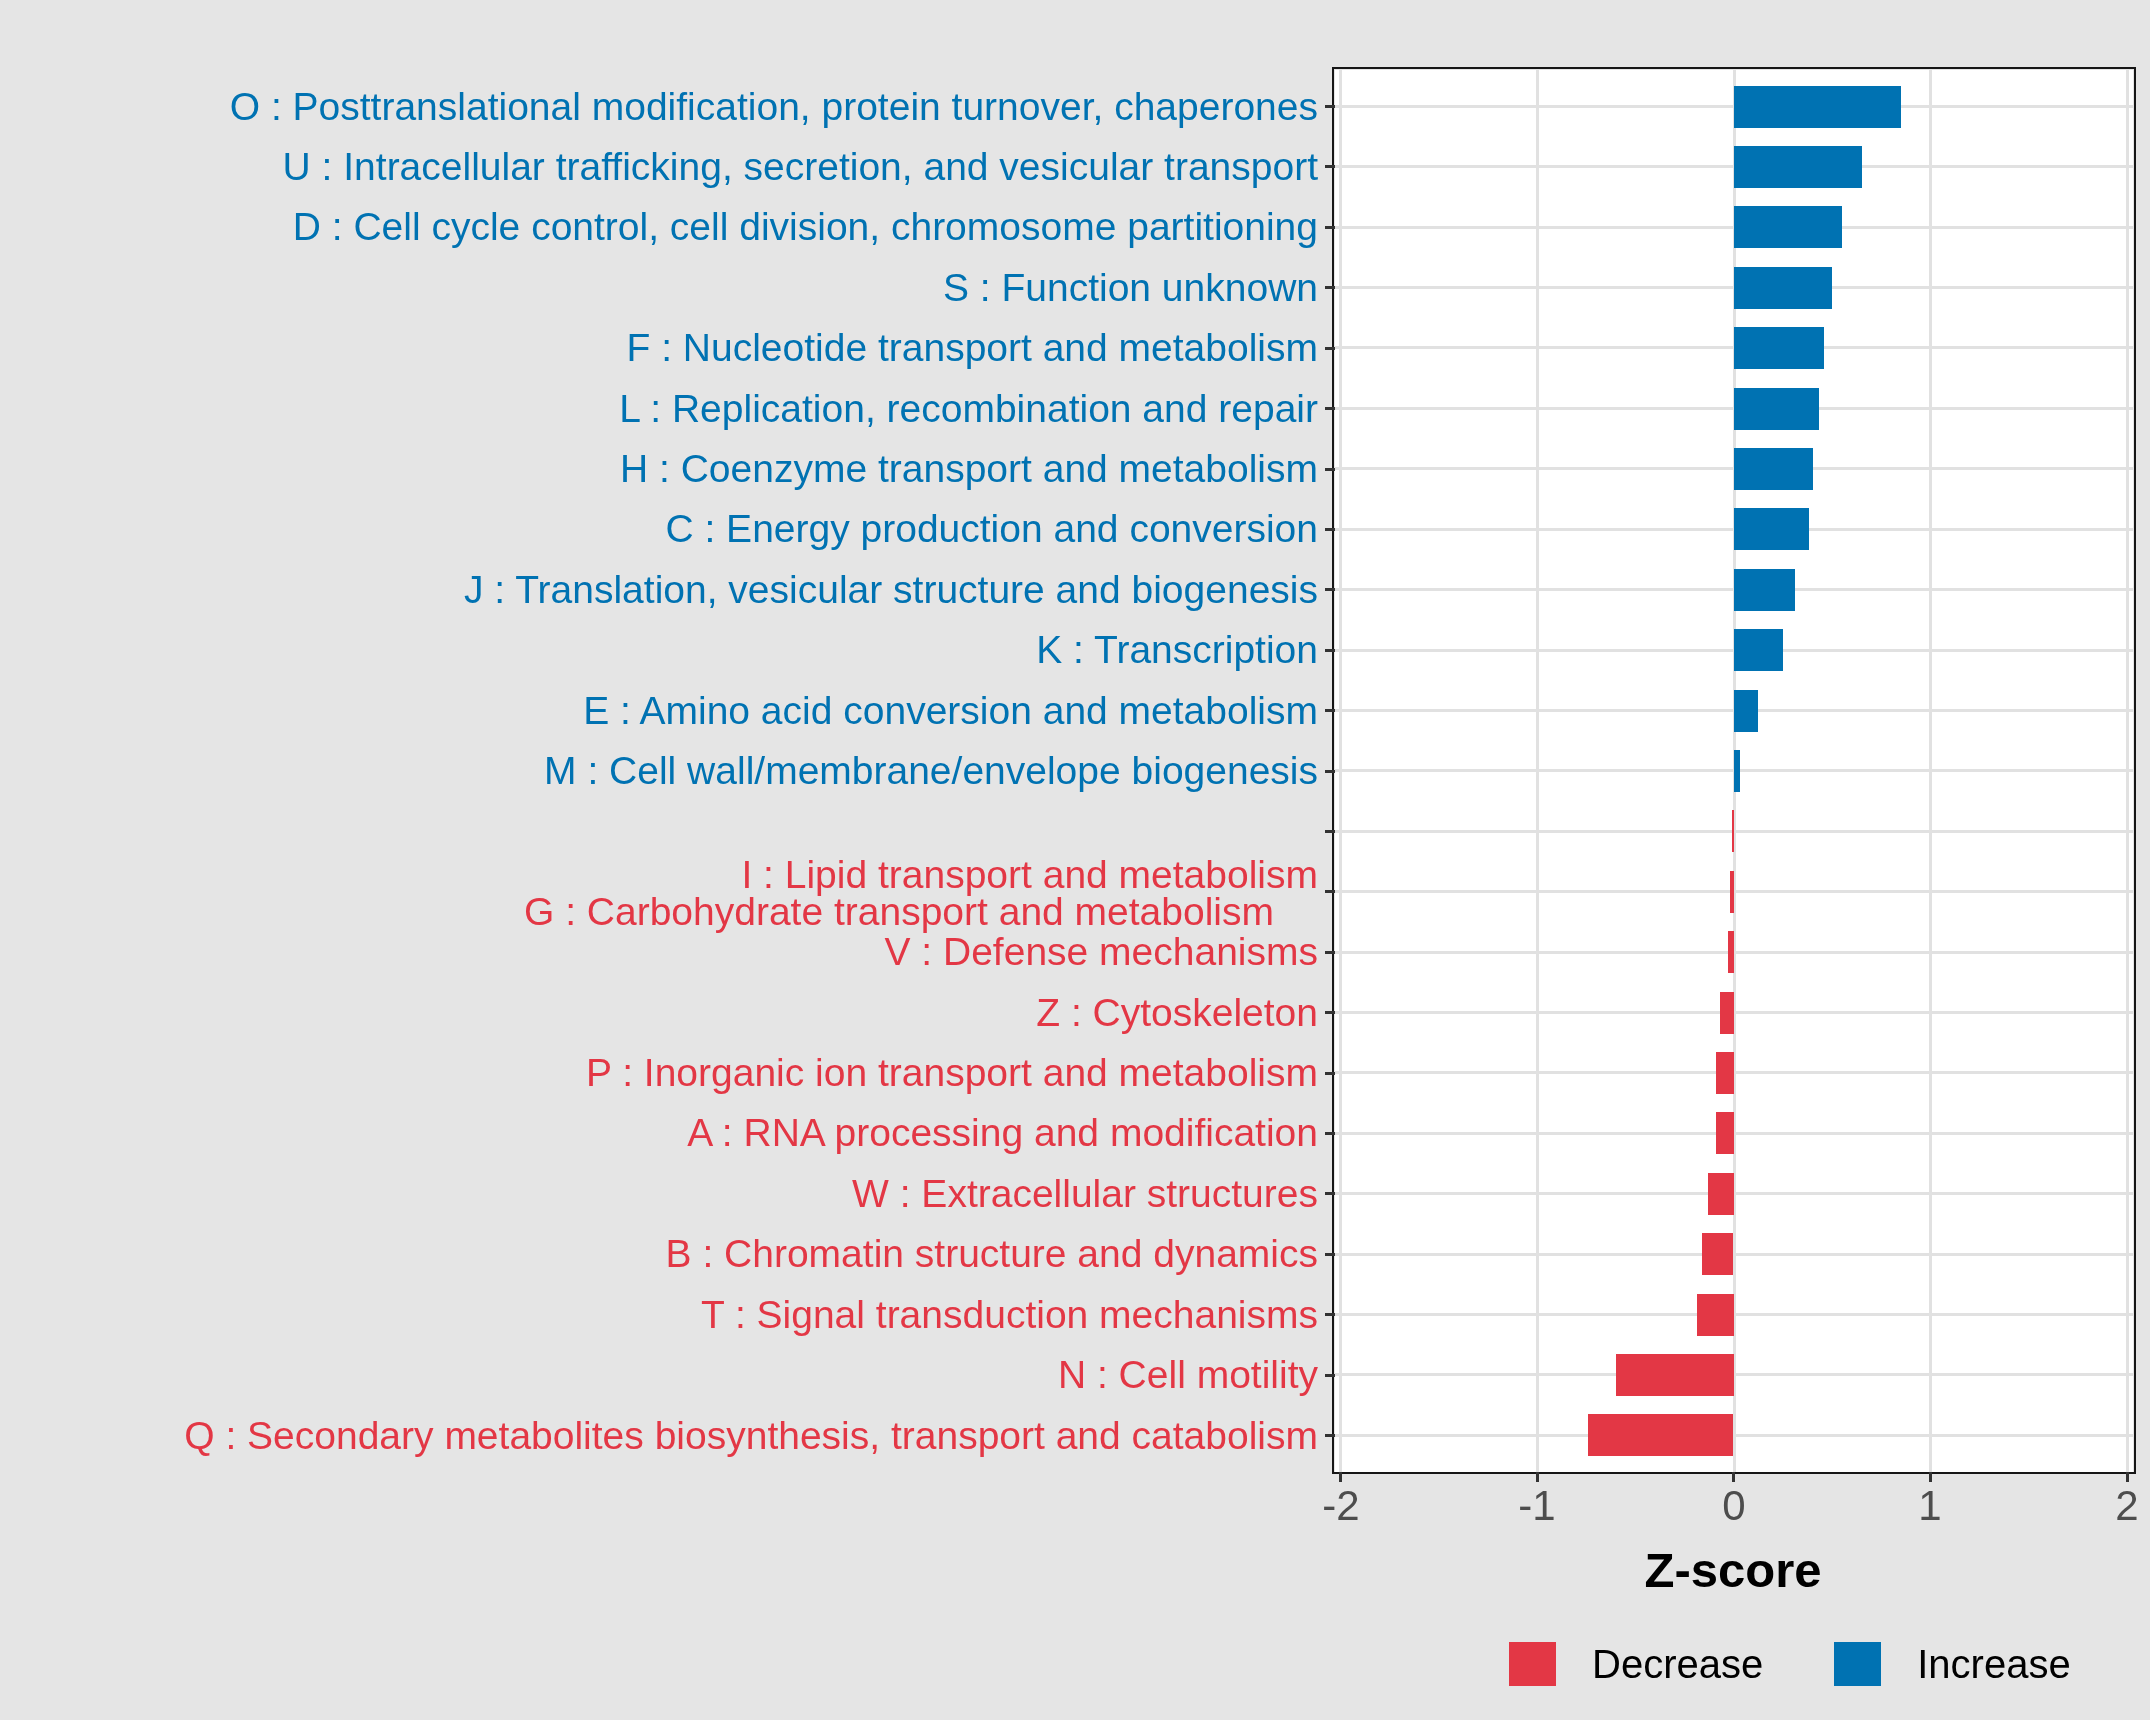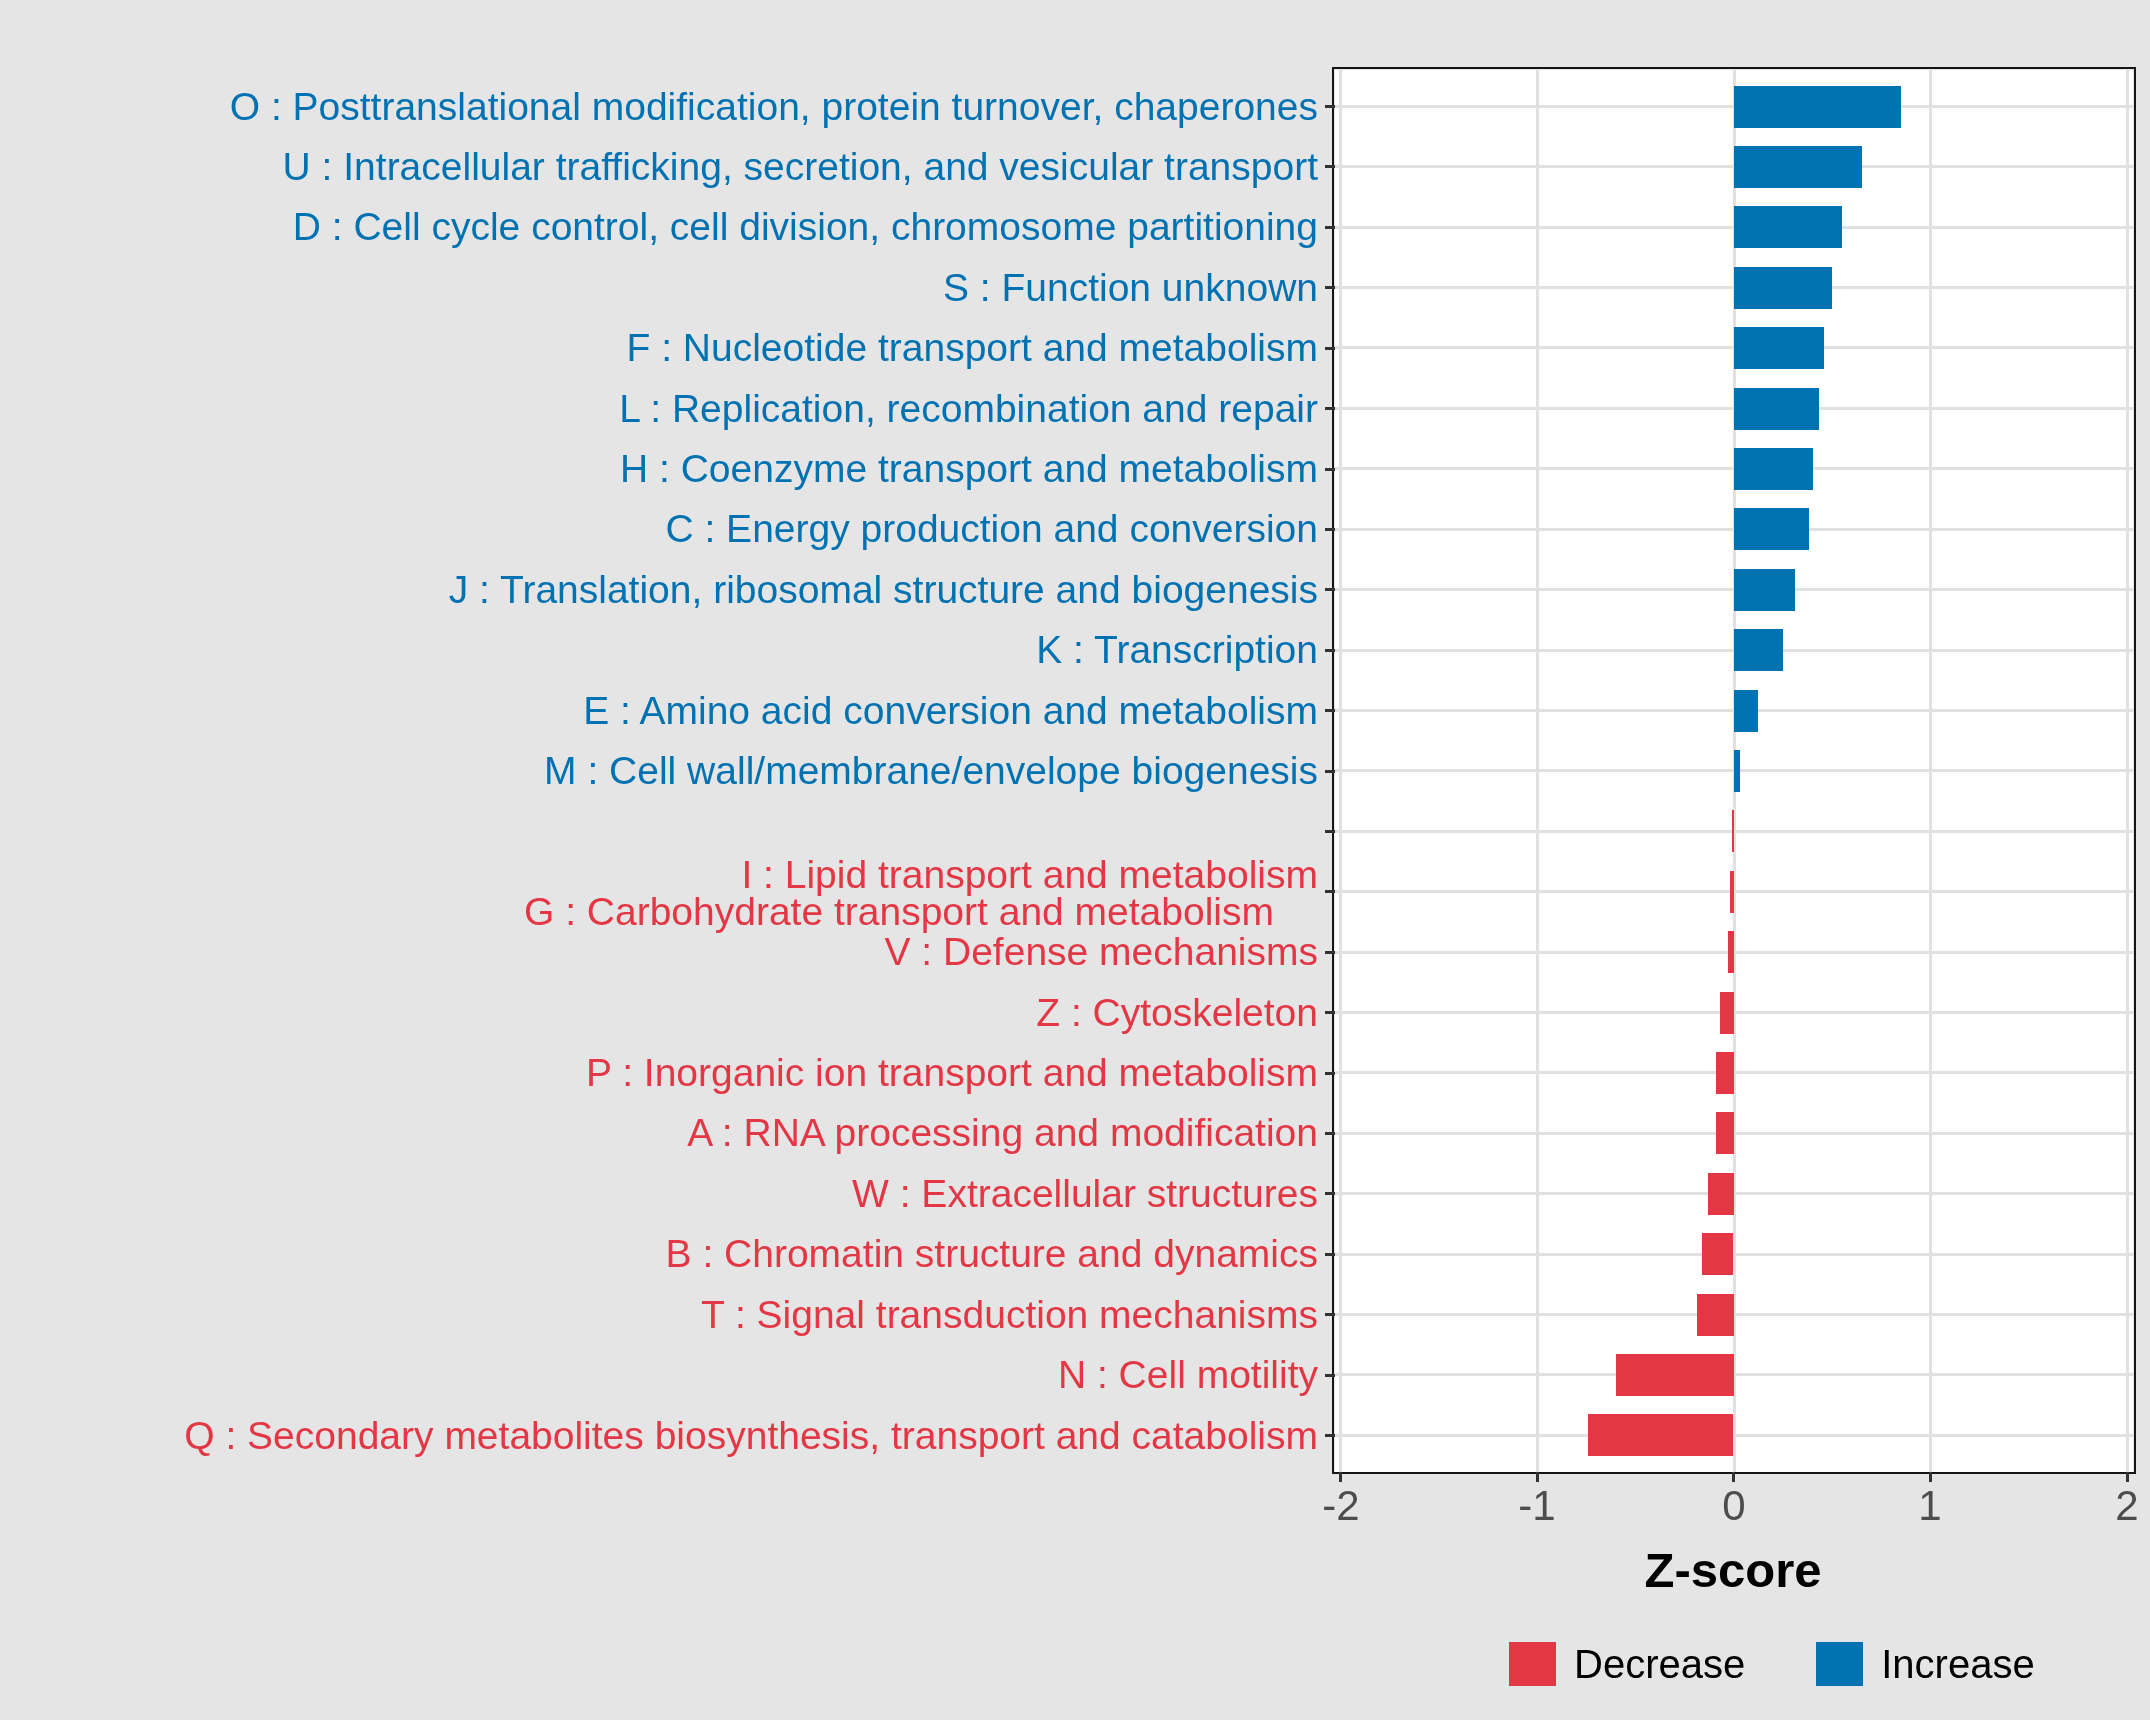--- a/index.html
+++ b/index.html
@@ -12,21 +12,21 @@
   .gridline-h{position:absolute;left:0;width:100%;height:2.9px;background:#E1E1E1;}
   .bar{position:absolute;height:42px;}
   .cat-label{position:absolute;transform:translateY(-52%);font-size:39px;white-space:nowrap;
              text-align:right;line-height:1;}
   .ytick{position:absolute;width:10px;height:2.9px;background:#333333;}
   .xtick{position:absolute;width:2.9px;height:10px;background:#333333;}
   .xtick-label{position:absolute;transform:translateX(-50%);font-size:42px;color:#4D4D4D;line-height:1;}
   .axis-title{position:absolute;left:1733px;top:1546px;transform:translateX(-50%);
               font-size:49px;font-weight:bold;color:#000000;line-height:1;text-align:right;}
   .legend{position:absolute;left:1501px;top:1642px;display:flex;align-items:center;gap:63px;}
-  .legend-item{display:flex;align-items:center;gap:18px;padding-left:8px;}
+  .legend-item{display:flex;align-items:center;gap:36px;padding-left:8px;}
   .legend-swatch{width:47px;height:44px;}
   .legend-label{font-size:40px;color:#000000;line-height:1;white-space:nowrap;}
 </style>
 </head>
 <body>
 
 <div class="figure" id="figure" style="background: #e5e5e5;">
   <div class="panel" id="panel">
       <div class="gridline-v" style="left: 4.3px;"></div>
       <div class="gridline-v" style="left: 201px;"></div>
@@ -92,21 +92,21 @@
       <div class="cat-label" style="right: 833px; top: 288px; color: rgb(0, 114, 178);">S : Function unknown</div>
       <div class="ytick" style="left: 1325px; top: 347px;"></div>
       <div class="cat-label" style="right: 833px; top: 348px; color: rgb(0, 114, 178); margin-left: 28px;">F : Nucleotide transport and metabolism</div>
       <div class="ytick" style="left: 1325px; top: 407px;"></div>
       <div class="cat-label" style="right: 833px; top: 409px; color: rgb(0, 114, 178);">L : Replication, recombination and repair</div>
       <div class="ytick" style="left: 1325px; top: 468px;"></div>
       <div class="cat-label" style="right: 833px; top: 469px; color: rgb(0, 114, 178);">H : Coenzyme transport and metabolism</div>
       <div class="ytick" style="left: 1325px; top: 528px;"></div>
       <div class="cat-label" style="right: 833px; top: 529px; color: rgb(0, 114, 178);">C : Energy production and conversion</div>
       <div class="ytick" style="left: 1325px; top: 588px;"></div>
-      <div class="cat-label" style="right: 833px; top: 590px; color: rgb(0, 114, 178);">J : Translation, ribosomal structure and biogenesis</div>
+      <div class="cat-label" style="right: 833px; top: 590px; color: rgb(0, 114, 178);">J : Translation, vesicular structure and biogenesis</div>
       <div class="ytick" style="left: 1325px; top: 649px;"></div>
       <div class="cat-label" style="right: 833px; top: 650px; color: rgb(0, 114, 178);">K : Transcription</div>
       <div class="ytick" style="left: 1325px; top: 709px;"></div>
       <div class="cat-label" style="right: 833px; top: 711px; color: rgb(0, 114, 178);">E : Amino acid conversion and metabolism</div>
       <div class="ytick" style="left: 1325px; top: 770px;"></div>
       <div class="cat-label" style="right: 833px; top: 771px; color: rgb(0, 114, 178);">M : Cell wall/membrane/envelope biogenesis</div>
       <div class="ytick" style="left: 1325px; top: 830px;"></div>
       <div class="cat-label" style="right: 833px; top: 831px; color: rgb(227, 55, 69); margin-top: 44px;">I : Lipid transport and metabolism</div>
       <div class="ytick" style="left: 1325px; top: 890px;"></div>
       <div class="cat-label" style="right: 877px; top: 892px; color: rgb(227, 55, 69); margin-top: 20px;">G : Carbohydrate transport and metabolism</div>

